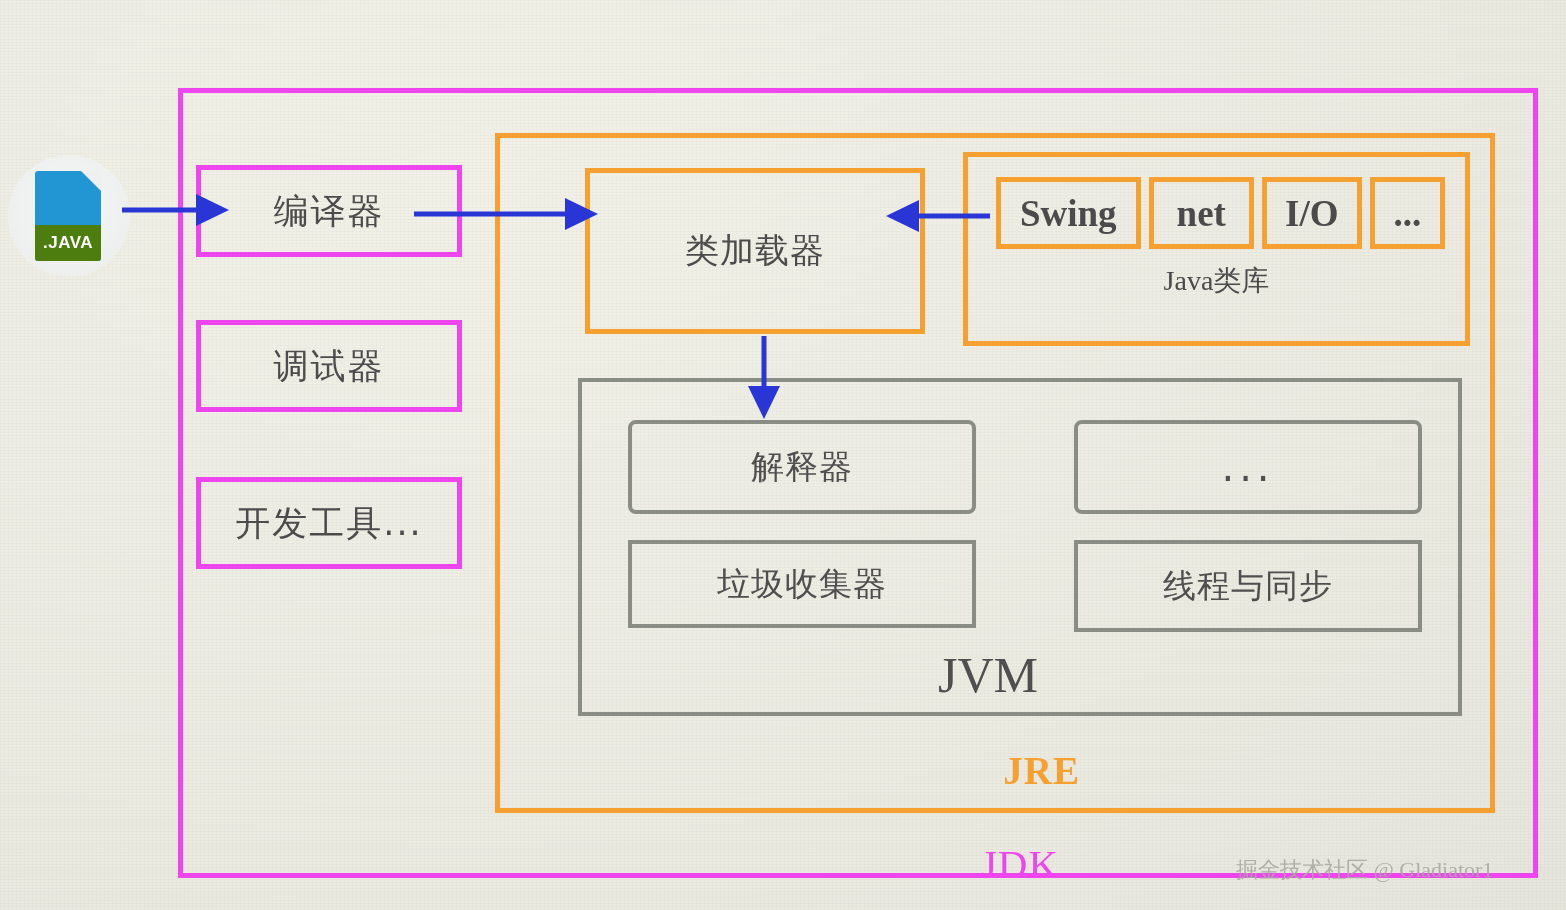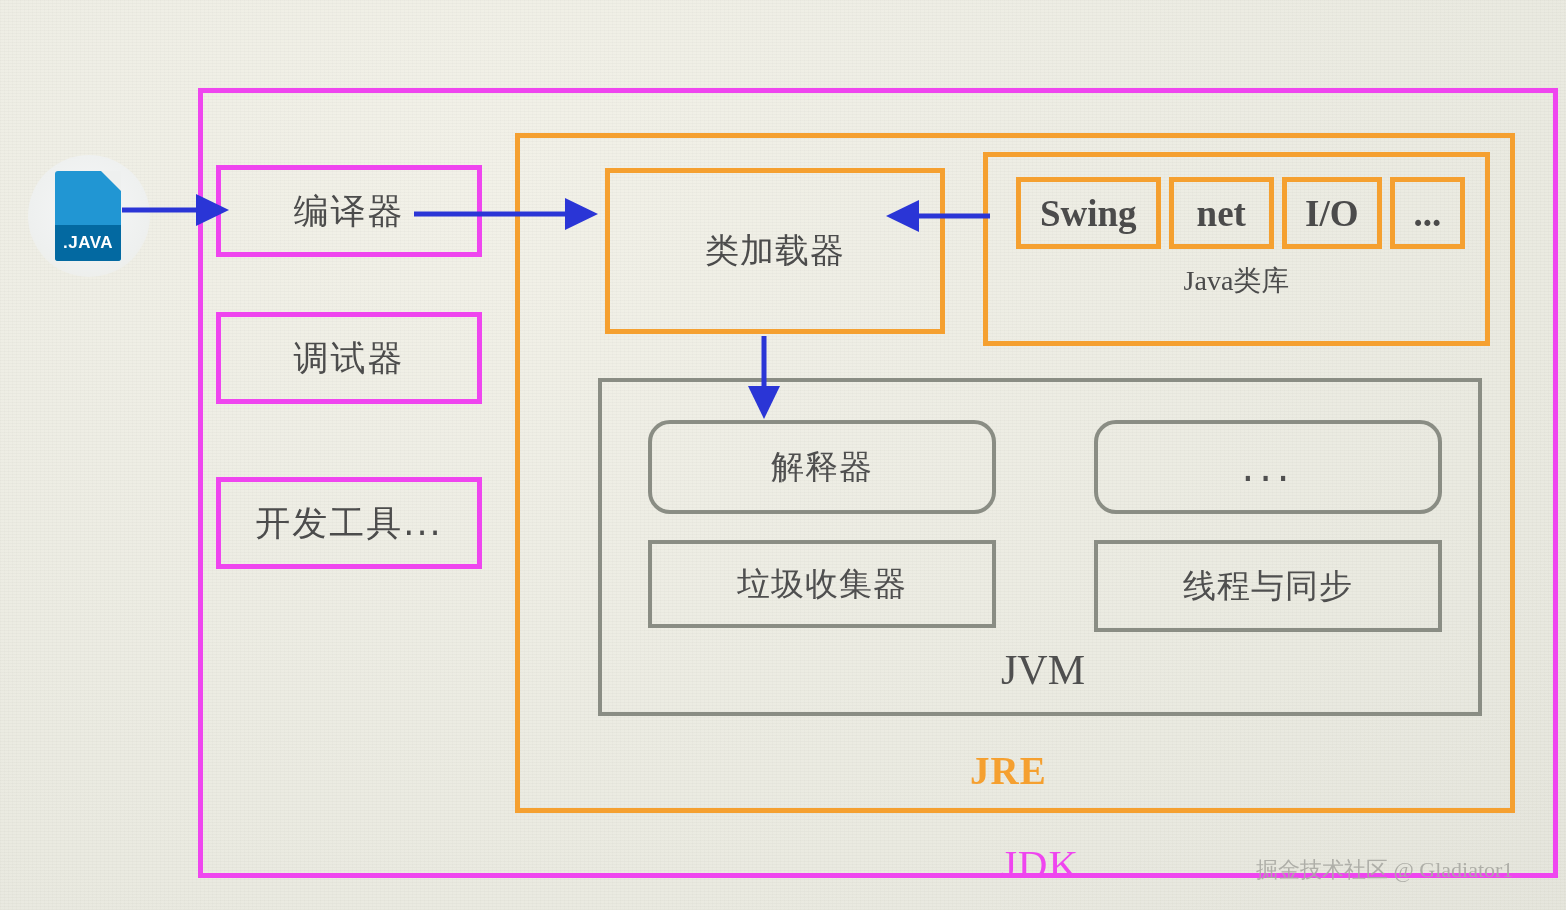--- a/index.html
+++ b/index.html
@@ -14,21 +14,21 @@
     overflow: hidden;
     background-color: #eeeee4;
     background-image:
       repeating-linear-gradient(0deg, rgba(0,0,0,0.018) 0px, rgba(0,0,0,0.018) 1px, rgba(255,255,255,0.02) 1px, rgba(255,255,255,0.02) 3px),
       repeating-linear-gradient(90deg, rgba(0,0,0,0.012) 0px, rgba(0,0,0,0.012) 1px, rgba(255,255,255,0.015) 1px, rgba(255,255,255,0.015) 4px),
       radial-gradient(ellipse at 30% 20%, #f2f1e8 0%, #eaeae0 70%, #e5e5db 100%);
     font-family: "Liberation Sans", sans-serif;
   }
 
   
-  .abs { position: absolute; box-sizing: border-box; margin-left: 20px; }
+  .abs { position: absolute; box-sizing: border-box; }
 
   
   .jdk-frame {
     left: 178px; top: 88px; width: 1360px; height: 790px;
     border: 5px solid #ef45ef;
     background: transparent;
   }
   .jdk-label {
     left: 955px; top: 840px; width: 130px;
     color: #ef45ef;
@@ -44,35 +44,35 @@
     left: 495px; top: 133px; width: 1000px; height: 680px;
     border: 5px solid #f5a030;
   }
   .jre-label {
     left: 950px; top: 748px; width: 130px;
     color: #f5a030;
     font-family: "Liberation Serif", serif;
     font-weight: bold;
     font-size: 39px;
     letter-spacing: 1px;
-    text-align: left;
+    text-align: right;
   }
 
   
   .jdk-box {
     border: 5px solid #ef45ef;
     left: 196px; width: 266px; height: 92px;
     display: flex; align-items: center; justify-content: center;
     color: #4c4c4c;
     font-size: 35px;
     font-family: "DejaVu Sans", "Liberation Sans", sans-serif;
     letter-spacing: 2px;
   }
   .jdk-box-1 { top: 165px; }
-  .jdk-box-2 { top: 312px; }
+  .jdk-box-2 { top: 320px; }
   .jdk-box-3 { top: 477px; }
 
   
   .loader-box {
     left: 585px; top: 168px; width: 340px; height: 166px;
     border: 5px solid #f5a030;
     display: flex; flex-direction: column;
     align-items: center; justify-content: center;
     gap: 6px;
     color: #4c4c4c;
@@ -113,35 +113,35 @@
     font-family: "Liberation Serif", serif;
     font-size: 28px;
   }
 
   
   .jvm-outer {
     left: 578px; top: 378px; width: 884px; height: 338px;
     border: 4px solid #8a8d84;
   }
   .jvm-label {
-    left: 963px; top: 646px; width: 120px;
+    left: 928px; top: 646px; width: 120px;
     color: #4f4f4f;
     font-family: "Liberation Serif", serif;
-    font-size: 42px;
+    font-size: 50px;
     text-align: center;
   }
   .jvm-cell {
     border: 4px solid #8a8d84;
     display: flex; align-items: center; justify-content: center;
     color: #4f4f4f;
     font-size: 33px;
     font-family: "DejaVu Sans", "Liberation Sans", sans-serif;
     letter-spacing: 1px;
   }
-  .jvm-cell.rounded { border-radius: 22px; }
+  .jvm-cell.rounded { border-radius: 8px; }
   .cell-interp  { left: 628px; top: 420px; width: 348px; height: 94px; }
   .cell-dots    { left: 1074px; top: 420px; width: 348px; height: 94px; }
   .cell-gc      { left: 628px; top: 540px; width: 348px; height: 88px; }
   .cell-thread  { left: 1074px; top: 540px; width: 348px; height: 92px; }
   .dots-glyph { font-size: 40px; letter-spacing: 5px; line-height: 0.4; }
 
   
   .arrow-svg { position: absolute; left: 0; top: 0; width: 1566px; height: 910px; pointer-events: none; }
 
   
@@ -159,21 +159,21 @@
     border-radius: 3px;
   }
   .java-fold {
     position: absolute; right: 0; top: 0;
     width: 0; height: 0;
     border-left: 20px solid transparent;
     border-top: 20px solid #eef0ef;
   }
   .java-band {
     position: absolute; left: 0; right: 0; bottom: 0; height: 36px;
-    background: #0369a1;
+    background: #4d7c0f;
     border-radius: 0 0 3px 3px;
     display: flex; align-items: center; justify-content: center;
     color: #ffffff;
     font-size: 17px;
     font-weight: bold;
     font-family: "Liberation Sans", sans-serif;
     letter-spacing: 0.5px;
   }
 
   

